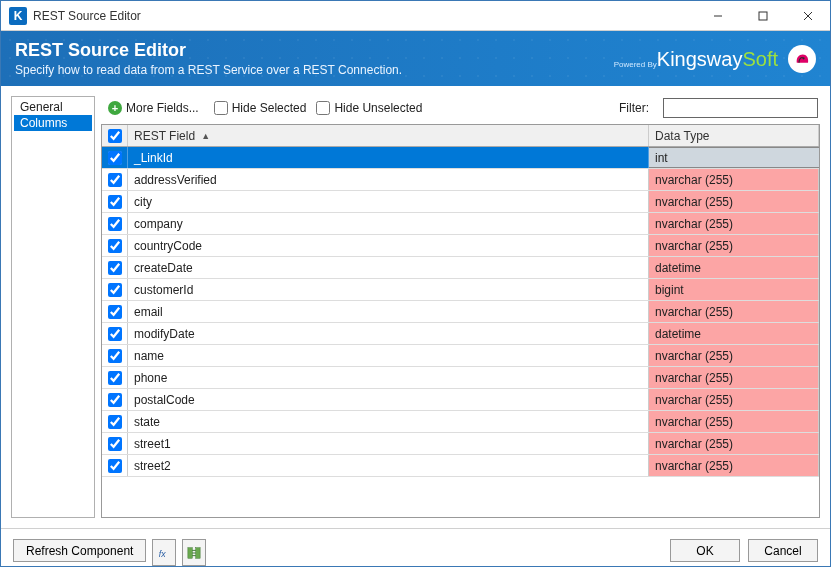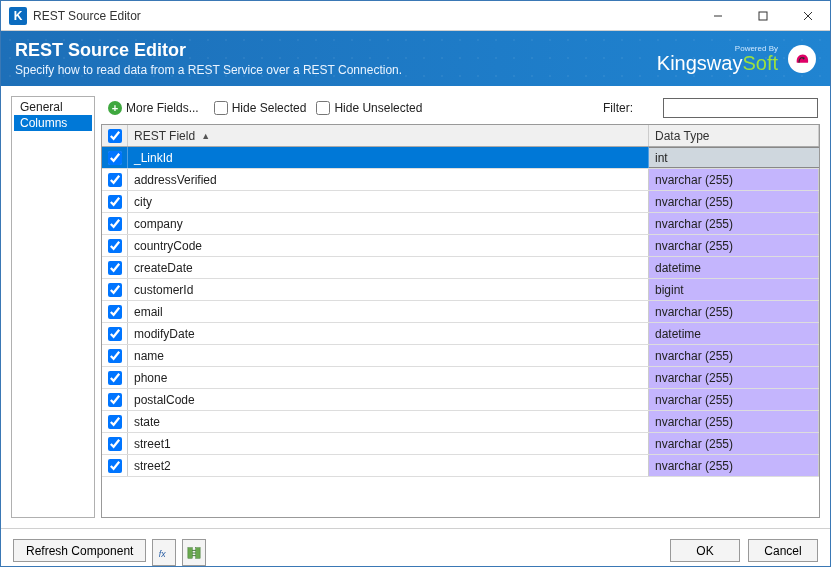--- a/index.html
+++ b/index.html
@@ -57,21 +57,21 @@
     inset: 0;
     background-image:
       radial-gradient(circle, rgba(255,255,255,0.06) 1px, transparent 1px);
     background-size: 18px 18px;
     pointer-events: none;
   }
   .banner .left { flex: 1; position: relative; z-index: 1; }
   .banner h1 { margin: 0 0 2px 0; font-size: 18px; font-weight: 600; }
   .banner p { margin: 0; font-size: 12px; font-weight: 400; color: #eaf4ff; }
   .banner .logos { display: flex; align-items: center; gap: 10px; z-index: 1; }
-  .ks-logo { display: flex; flex-direction: column; align-items: flex-end; line-height: 1; }
+  .ks-logo { display: flex; flex-direction: row; align-items: flex-end; line-height: 1; }
   .ks-logo .pb { font-size: 8px; color: #cfe8ff; }
   .ks-logo .ks { font-size: 20px; font-weight: 400; color: #fff; }
   .ks-logo .ks .soft { color: #9de03f; }
   .presta-badge {
     width: 28px; height: 28px; border-radius: 50%;
     background: #fff; display: flex; align-items: center; justify-content: center;
   }
   .presta-badge svg { width: 18px; height: 18px; }
   
   .main {
@@ -113,21 +113,21 @@
     padding: 1px 4px; border: 1px solid transparent;
   }
   .plus-icon {
     width: 14px; height: 14px; border-radius: 50%;
     background: #3fa83f; color: #fff; font-size: 11px; line-height: 14px;
     display: flex; align-items: center; justify-content: center; font-weight: bold;
   }
   .tb-check { display: flex; align-items: center; gap: 4px; }
   .tb-check input { width: 14px; height: 14px; margin: 0; }
   .toolbar .spacer { flex: 1; }
-  .filter-label { margin-right: 20px; }
+  .filter-label { margin-right: 4px; }
   .filter-input {
     width: 155px; height: 20px;
     border: 1px solid #666; padding: 0 4px;
     font-family: inherit; font-size: 12px;
   }
   
   .grid-wrap {
     flex: 1;
     border: 1px solid #999;
     overflow: hidden;
@@ -144,21 +144,21 @@
     display: flex; align-items: center;
     padding: 0 6px;
     overflow: hidden; white-space: nowrap;
   }
   .gh-cell { font-weight: 400; color: #333; display: flex; align-items: center; gap: 4px; }
   .col-check { width: 26px; justify-content: center; padding: 0; }
   .col-field { flex: 1; min-width: 0; }
   .col-type  { width: 170px; }
   .grid-body { flex: 1; overflow: auto; background: #fff; }
   .grid-row { border-bottom: 1px solid #ddd; }
-  .grid-row .col-type { background: #c4b5fd; }
+  .grid-row .col-type { background: #fca5a5; }
   .grid-row.selected { background: #0078d7; color: #fff; }
   .grid-row.selected .g-cell { border-right-color: #4f9fe3; }
   .grid-row.selected .col-type { background: #cfd7de; color: #222; border: 1px solid #888; border-left: none; border-right: none; }
   .g-cell input[type=checkbox] { width: 14px; height: 14px; margin: 0; }
   .gh-cell input[type=checkbox] { width: 14px; height: 14px; margin: 0; }
   
   .footer {
     height: 38px;
     border-top: 1px solid #d0d0d0;
     display: flex; align-items: flex-start;

